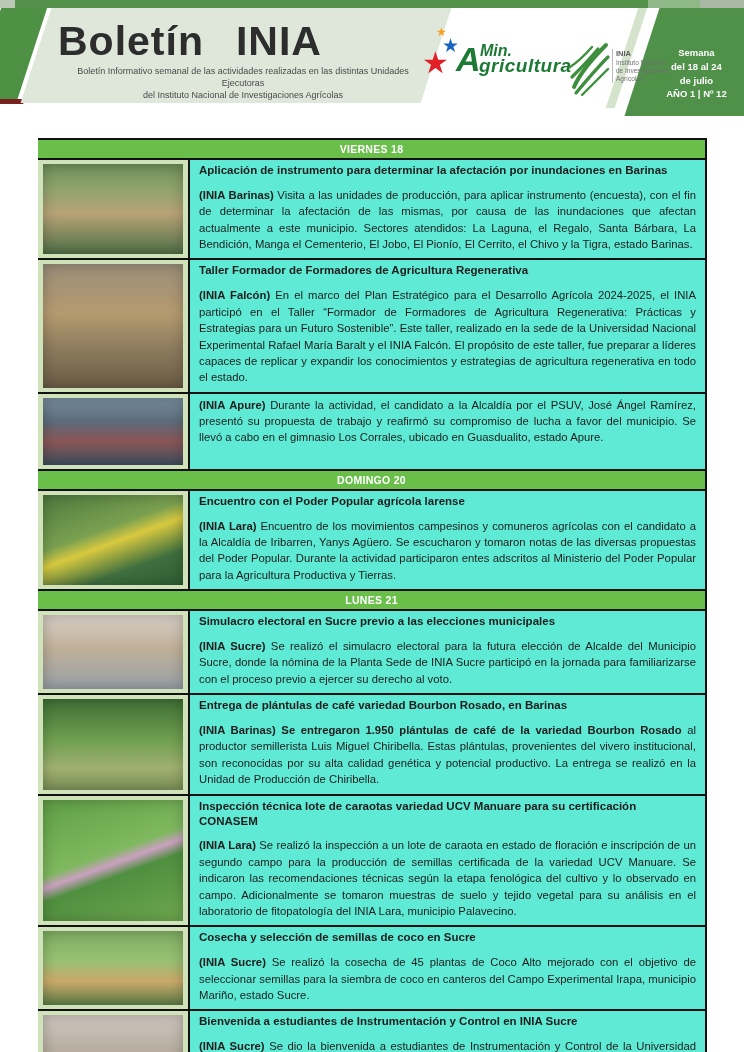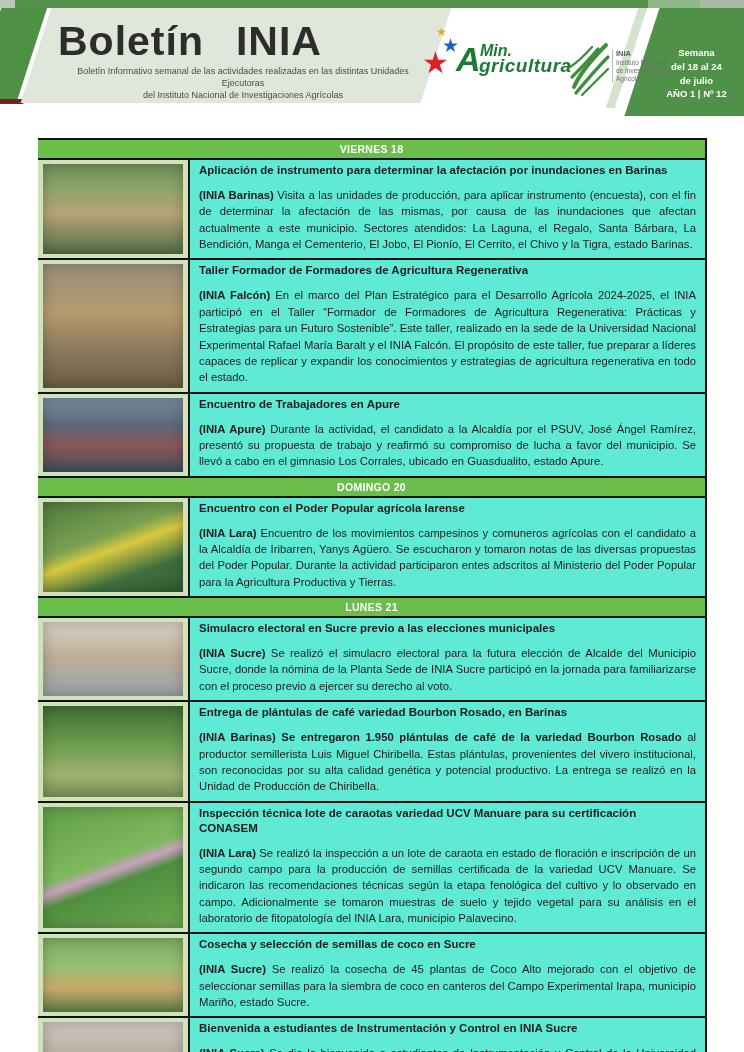--- a/index.html
+++ b/index.html
@@ -168,21 +168,20 @@
       <div class="item-title">Taller Formador de Formadores de Agricultura Regenerativa</div>
       <p class="item-body"><b>(INIA Falcón)</b><span> En el marco del Plan Estratégico para el Desarrollo Agrícola 2024-2025, el INIA participó en el Taller “Formador de Formadores de Agricultura Regenerativa: Prácticas y Estrategias para un Futuro Sostenible”. Este taller, realizado en la sede de la Universidad Nacional Experimental Rafael María Baralt y el INIA Falcón. El propósito de este taller, fue preparar a líderes capaces de replicar y expandir los conocimientos y estrategias de agricultura regenerativa en todo el estado.</span></p>
     </div>
   </div>
 
   <div class="row r3">
     <div class="photo-cell">
         <div class="photo p3"></div>
       </div>
     <div class="text-cell">
-      <div class="item-title">Encuentro de Trabajadores en Apure</div>
       <p class="item-body"><b>(INIA Apure)</b><span> Durante la actividad, el candidato a la Alcaldía por el PSUV, José Ángel Ramírez, presentó su propuesta de trabajo y reafirmó su compromiso de lucha a favor del municipio. Se llevó a cabo en el gimnasio Los Corrales, ubicado en Guasdualito, estado Apure.</span></p>
     </div>
   </div>
 
   <div class="day-bar">DOMINGO 20</div>
 
   <div class="row r4">
     <div class="photo-cell">
         <div class="photo p4"></div>
       </div>

